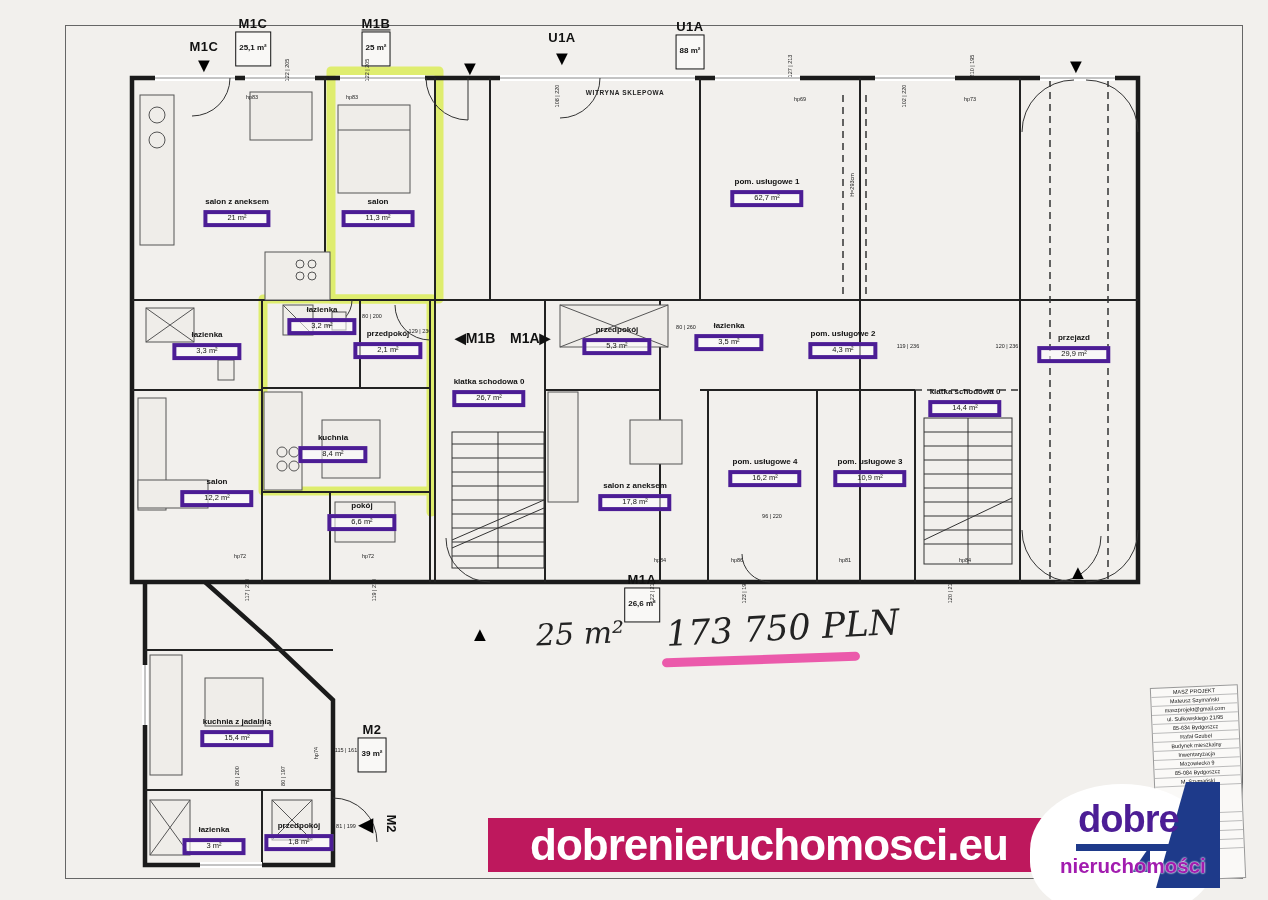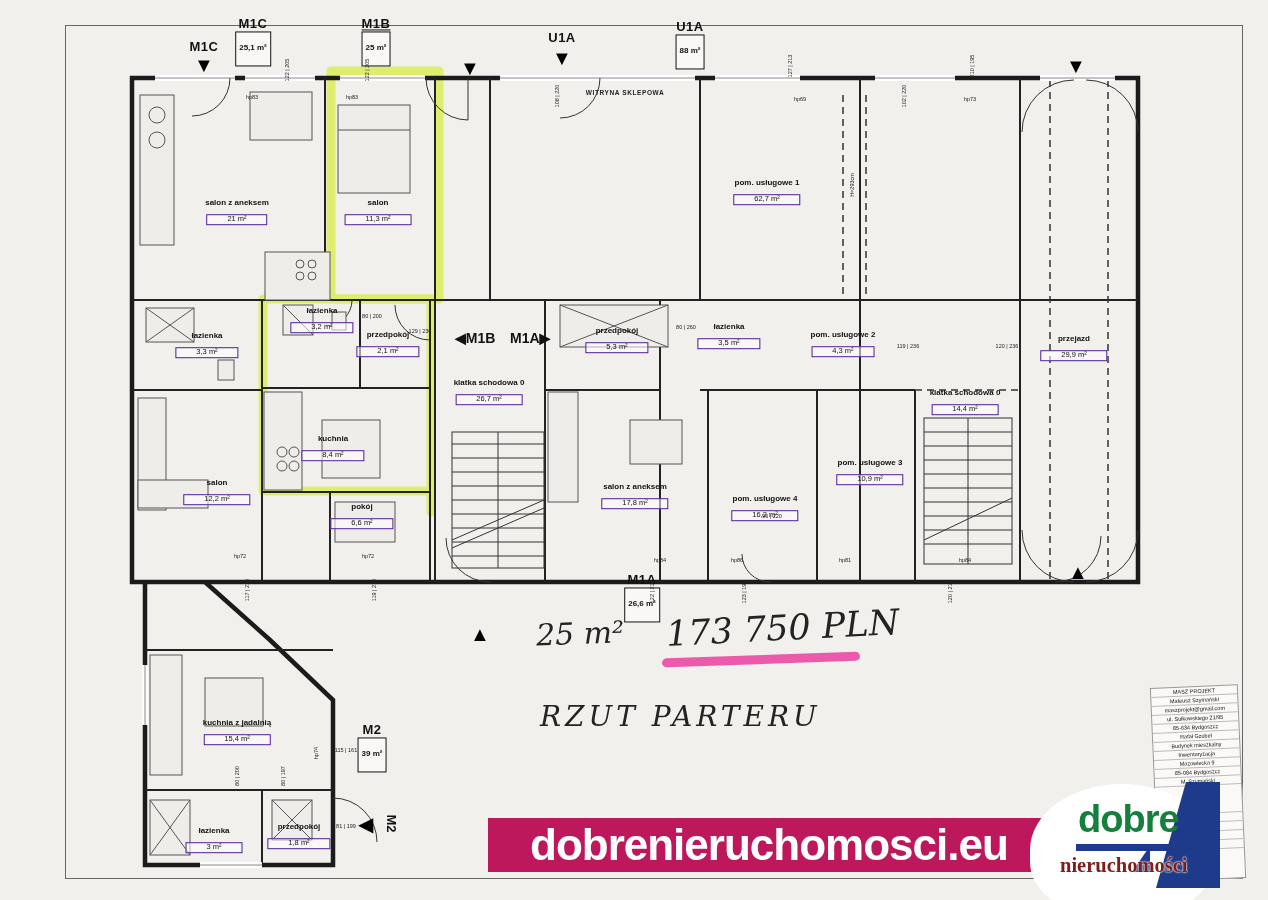--- a/index.html
+++ b/index.html
@@ -4,21 +4,21 @@
 <style>
   html,body{margin:0;padding:0}
   body{width:1268px;height:900px;overflow:hidden;position:relative;
        background:#f2f0ed;font-family:"Liberation Sans",sans-serif;color:#111}
   #frame{position:absolute;left:65px;top:25px;width:1176px;height:852px;
          border:1px solid #666;z-index:1}
   #plan-svg{position:absolute;left:0;top:0;z-index:2}
   #plan-labels,#annot{position:absolute;left:0;top:0;width:1268px;height:900px;z-index:3;pointer-events:none}
   .room-label{position:absolute;text-align:center;white-space:nowrap;line-height:1.15}
   .room-name{font-size:8px;font-weight:700}
-  .room-area{display:inline-block;border:1px solid #4c1d95;padding:0 20px;font-size:7.5px;
+  .room-area{display:inline-block;border:4px solid #4c1d95;padding:0 20px;font-size:7.5px;
              background:rgba(255,255,255,.55)}
   .unit-marker{position:absolute;text-align:center;white-space:nowrap;line-height:1.1}
   .unit-label{font-size:13px;font-weight:700;letter-spacing:.5px}
   .unit-area{display:inline-block;border:1px solid #111;padding:12px 3px;font-size:8px;
              font-weight:700;background:rgba(255,255,255,.5)}
   .dim{position:absolute;font-size:5.5px;color:#222;white-space:nowrap}
   .dim-big{font-size:6.5px;font-weight:700;letter-spacing:.6px}
   .tri{position:absolute;font-size:20px;line-height:1;color:#000}
   .side-marker{position:absolute;font-weight:700;font-size:14px;white-space:nowrap}
   .hand{position:absolute;font-family:"DejaVu Serif",serif;font-style:italic;color:#232323;white-space:nowrap}
@@ -200,21 +200,21 @@
     <div class="room-label" style="left: 388px; top: 344px; transform: translate(-50%, -50%);"><div class="room-name">przedpokój</div><div class="room-area">2,1 m²</div></div>
     <div class="room-label" style="left: 617px; top: 340px; transform: translate(-50%, -50%);"><div class="room-name">przedpokój</div><div class="room-area">5,3 m²</div></div>
     <div class="room-label" style="left: 729px; top: 336px; transform: translate(-50%, -50%);"><div class="room-name">łazienka</div><div class="room-area">3,5 m²</div></div>
     <div class="room-label" style="left: 843px; top: 344px; transform: translate(-50%, -50%);"><div class="room-name">pom. usługowe 2</div><div class="room-area">4,3 m²</div></div>
     <div class="room-label" style="left: 1074px; top: 348px; transform: translate(-50%, -50%);"><div class="room-name">przejazd</div><div class="room-area">29,9 m²</div></div>
     <div class="room-label" style="left: 489px; top: 392px; transform: translate(-50%, -50%);"><div class="room-name">klatka schodowa 0</div><div class="room-area">26,7 m²</div></div>
     <div class="room-label" style="left: 333px; top: 448px; transform: translate(-50%, -50%);"><div class="room-name">kuchnia</div><div class="room-area">8,4 m²</div></div>
     <div class="room-label" style="left: 362px; top: 516px; transform: translate(-50%, -50%);"><div class="room-name">pokój</div><div class="room-area">6,6 m²</div></div>
     <div class="room-label" style="left: 217px; top: 492px; transform: translate(-50%, -50%);"><div class="room-name">salon</div><div class="room-area">12,2 m²</div></div>
     <div class="room-label" style="left: 635px; top: 496px; transform: translate(-50%, -50%);"><div class="room-name">salon z aneksem</div><div class="room-area">17,8 m²</div></div>
-    <div class="room-label" style="left: 765px; top: 472px; transform: translate(-50%, -50%); margin-top: 36px;"><div class="room-name">pom. usługowe 4</div><div class="room-area">16,2 m²</div></div>
+    <div class="room-label" style="left: 765px; top: 472px; transform: translate(-50%, -50%);"><div class="room-name">pom. usługowe 4</div><div class="room-area">16,2 m²</div></div>
     <div class="room-label" style="left: 870px; top: 472px; transform: translate(-50%, -50%);"><div class="room-name">pom. usługowe 3</div><div class="room-area">10,9 m²</div></div>
     <div class="room-label" style="left: 965px; top: 402px; transform: translate(-50%, -50%);"><div class="room-name">klatka schodowa 0</div><div class="room-area">14,4 m²</div></div>
     <div class="room-label" style="left: 237px; top: 732px; transform: translate(-50%, -50%);"><div class="room-name">kuchnia z jadalnią</div><div class="room-area">15,4 m²</div></div>
     <div class="room-label" style="left: 214px; top: 840px; transform: translate(-50%, -50%);"><div class="room-name">łazienka</div><div class="room-area">3 m²</div></div>
     <div class="room-label" style="left: 299px; top: 836px; transform: translate(-50%, -50%);"><div class="room-name">przedpokój</div><div class="room-area">1,8 m²</div></div>
     <div class="unit-marker" style="left: 253px; top: 42px; transform: translate(-50%, -50%);"><div class="unit-label">M1C</div><div class="unit-area">25,1 m²</div></div>
     <div class="unit-marker" style="left: 376px; top: 42px; transform: translate(-50%, -50%); text-decoration: underline;"><div class="unit-label">M1B</div><div class="unit-area">25 m²</div></div>
     <div class="unit-marker" style="left: 562px; top: 38px; transform: translate(-50%, -50%);">
       <div class="unit-label">U1A</div>
     </div>
@@ -267,21 +267,20 @@
   </div>
 
 <div id="annot">
   <div class="side-marker" style="left:455px;top:330px">◀M1B</div>
   <div class="side-marker" style="left:510px;top:330px">M1A▶</div>
   <div class="tri" style="left:358px;top:814px">◀</div>
   <div class="side-marker" style="left:382px;top:816px;transform:rotate(90deg);font-size:13px">M2</div>
   <div id="hand-area" class="hand">25 m²</div>
   <div id="hand-price" class="hand">173 750 PLN</div>
   <div id="price-underline" style="background: rgb(234, 63, 159);"></div>
-  <div id="hand-title" class="hand">RZUT PARTERU</div>
 </div>
 
 <div id="titleblock">
     <div class="tb-row">MASZ PROJEKT</div>
     <div class="tb-row">Mateusz Szymański</div>
     <div class="tb-row">maszprojekt@gmail.com</div>
     <div class="tb-row">ul. Sułkowskiego 21/95</div>
     <div class="tb-row">85-634 Bydgoszcz</div>
     <div class="tb-row">Rafał Gzubel</div>
     <div class="tb-row">Budynek mieszkalny</div>
@@ -299,15 +298,15 @@
 
 <div id="banner" style="background: #be185d;">
   <span id="banner-text">dobrenieruchomosci.eu</span>
 </div>
 
 <div id="logo-blob"></div>
 <svg id="logo-arrow" width="100" height="110">
   <polygon id="logo-arrow-poly1" points="58,2 92,2 92,108 28,108" fill="#1e3a8a"></polygon>
   <polygon id="logo-arrow-poly2" points="22,66 4,92 22,92" fill="#1e3a8a"></polygon>
 </svg>
-<div id="logo-dobre" style="color: #15803d;">dobre</div>
+<div id="logo-dobre" style="color: #4c1d95;">dobre</div>
 <div id="logo-bar" style="background: rgb(30, 58, 138);"></div>
-<div id="logo-nier" style="color: #7f1d1d; font-family: Liberation Serif, serif;">nieruchomości</div>
+<div id="logo-nier" style="color: #a21caf;">nieruchomości</div>
 
 </body></html>

